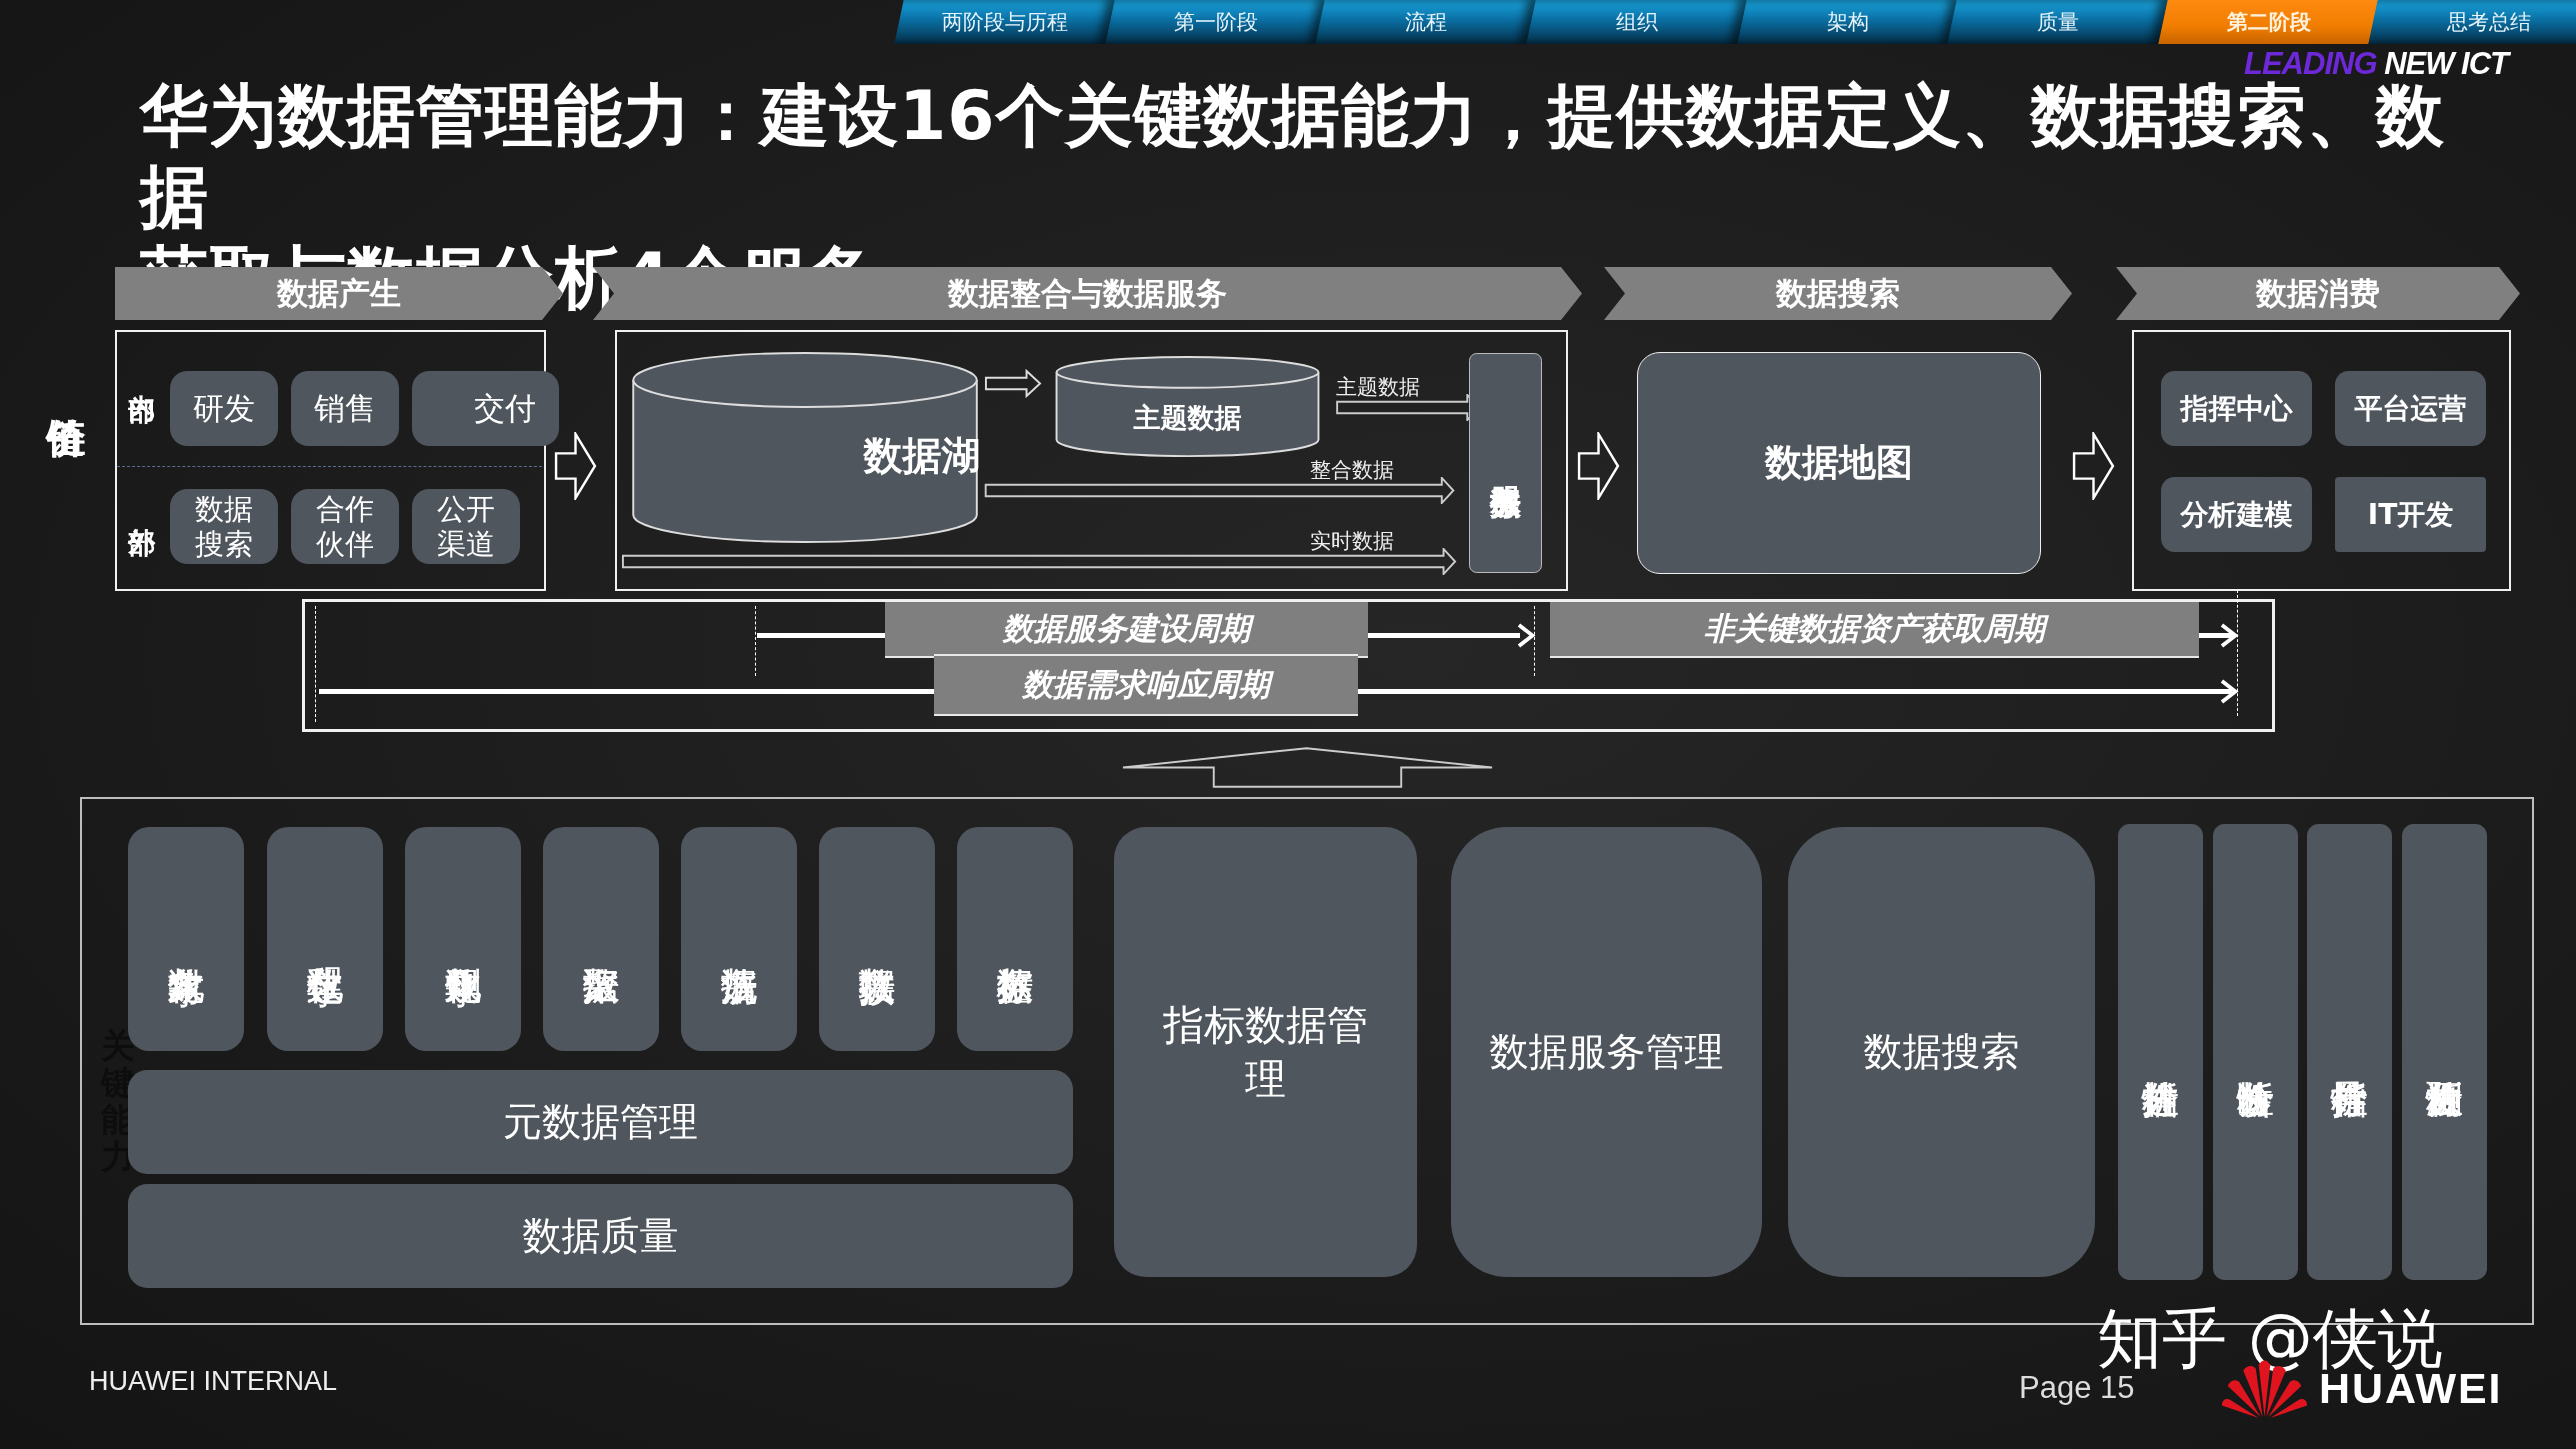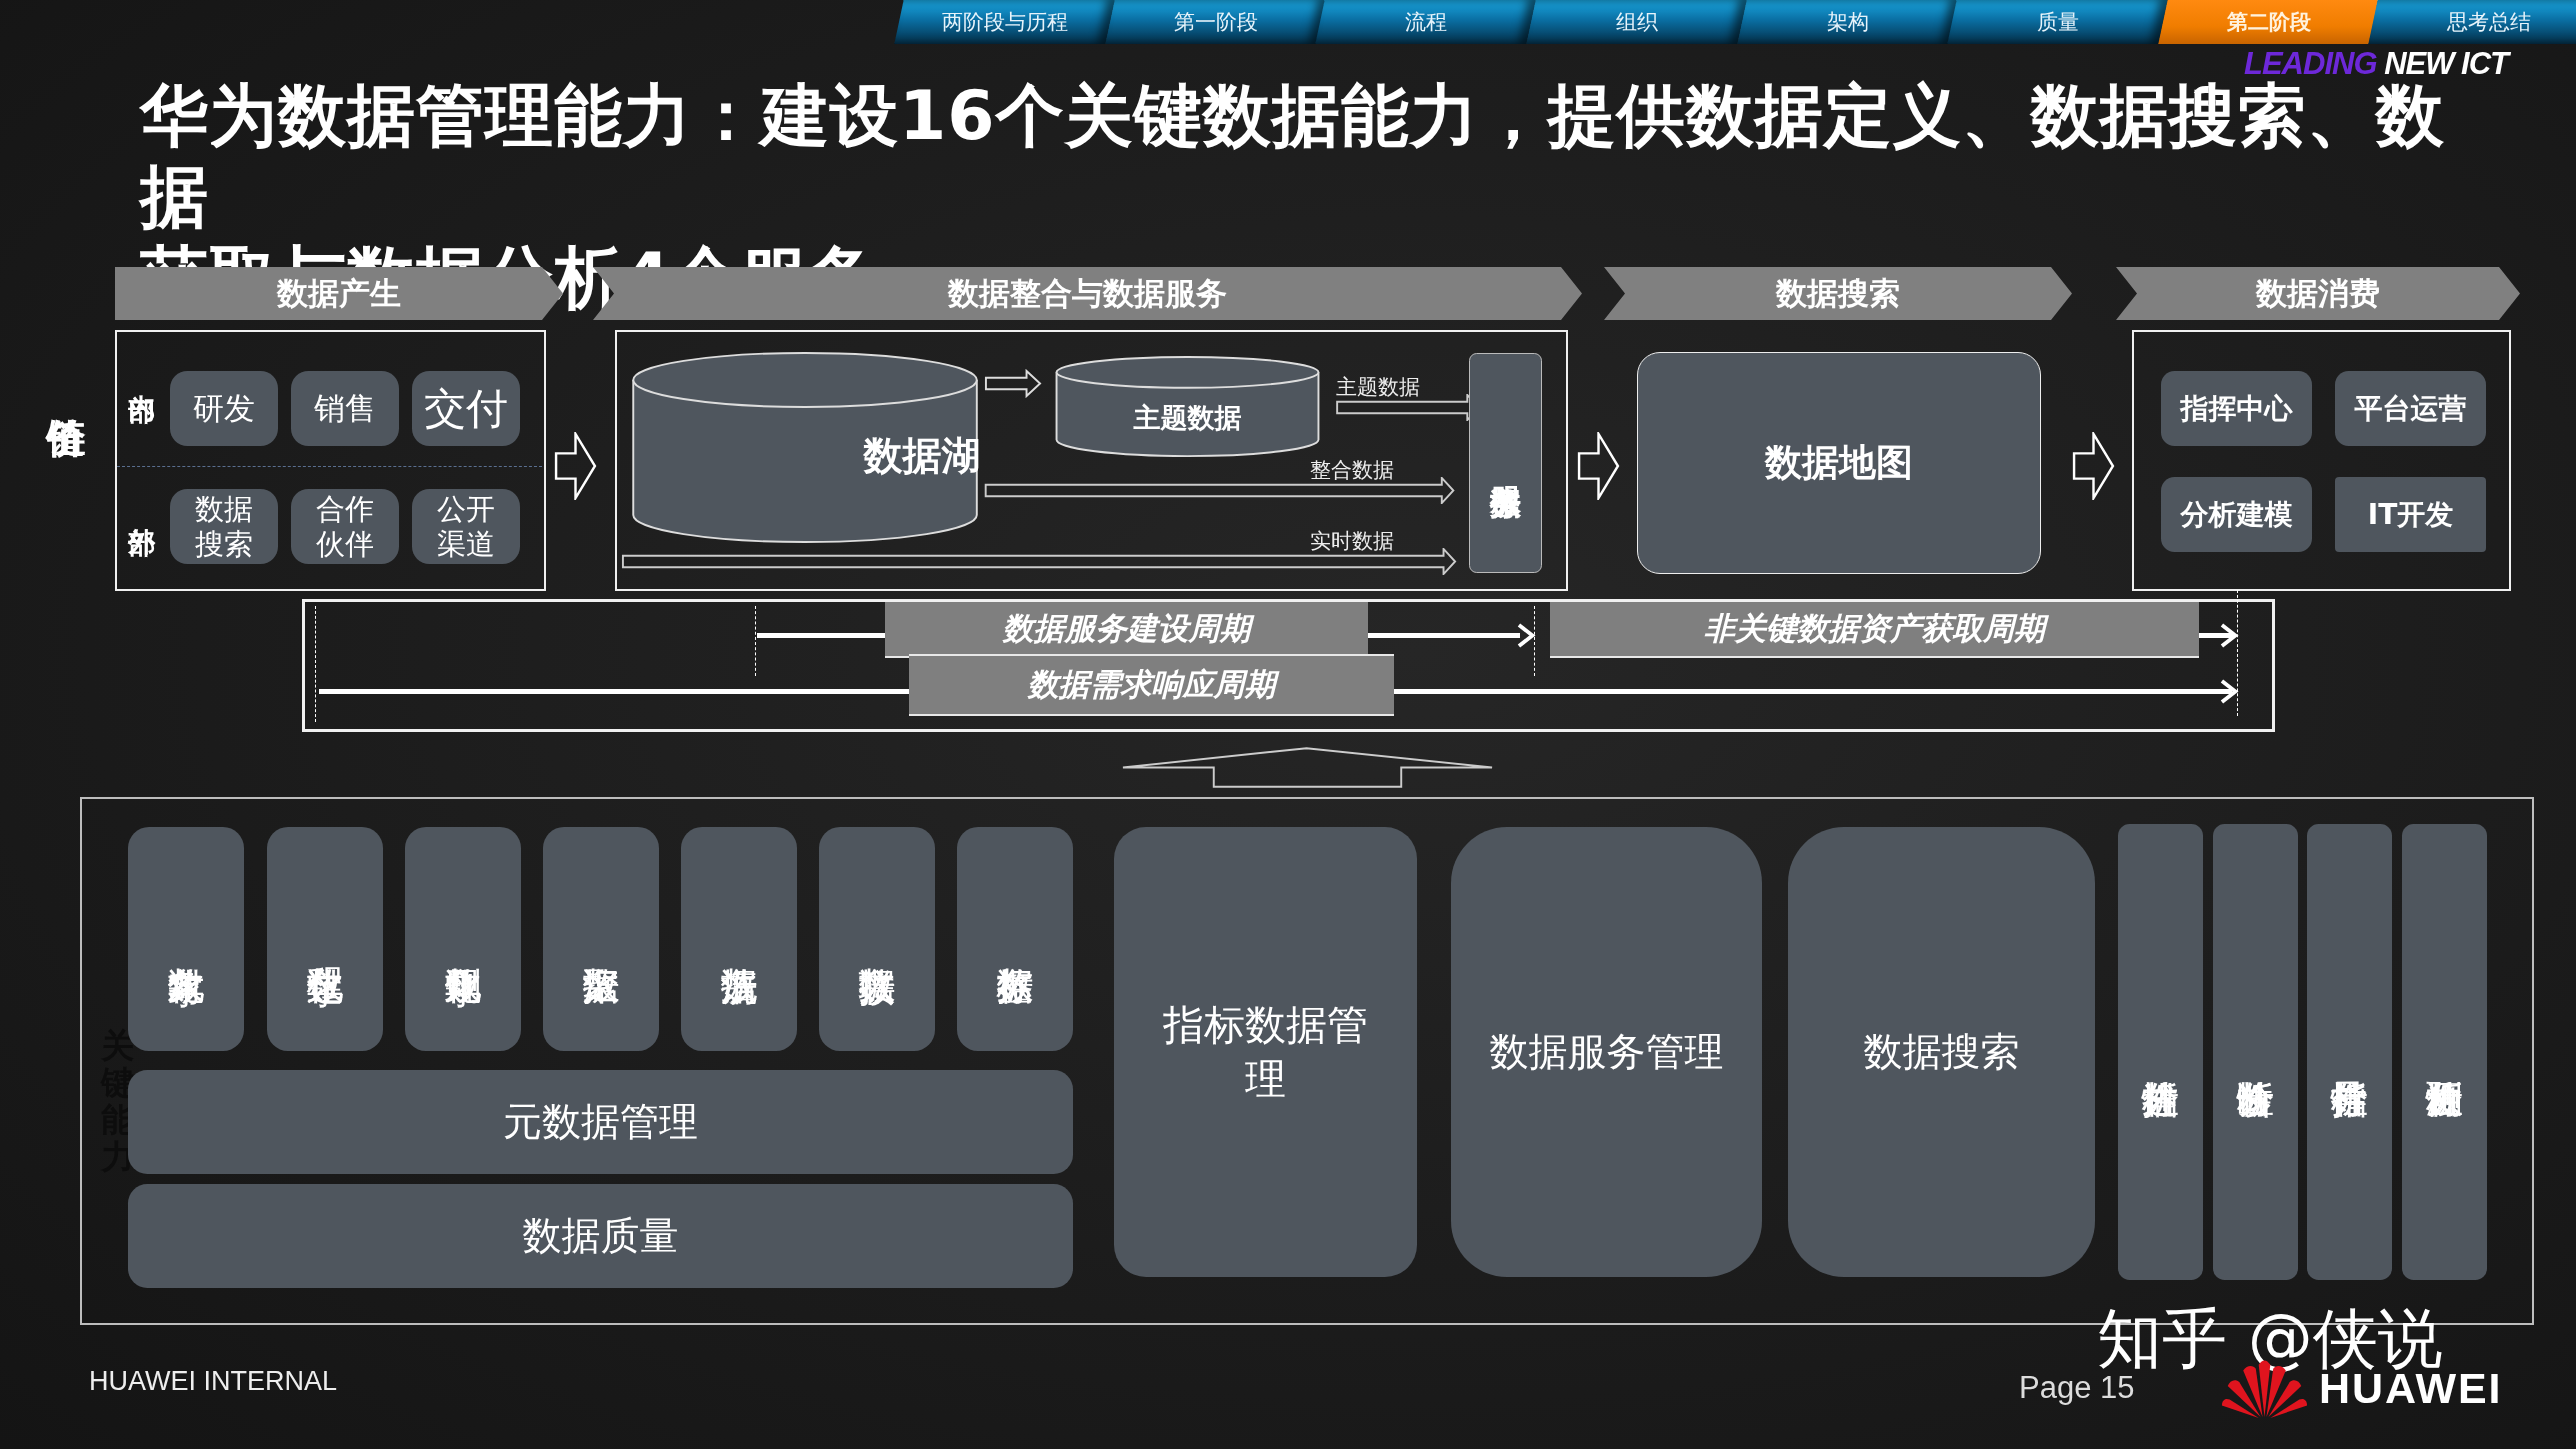--- a/index.html
+++ b/index.html
@@ -113,21 +113,21 @@
     <span>数据消费</span>
   </div>
 
 <div class="frame" style="left:115px; top:330px; width:431px; height:261px;">
   <div class="vlabel" style="left:9.7px; top:41px; font-size:27px; line-height:31px;">内部</div>
   <div class="vlabel" style="left:9.7px; top:174px; font-size:27px; line-height:31px;">外部</div>
   <div class="abs" style="left:0; top:134px; width:425px; border-top:1.9px dashed #5a6f90;"></div>
 
   <div class="pill" style="left:53px; top:39px; width:108px; height:75px; font-size:31px;">研发</div>
   <div class="pill" style="left:174px; top:39px; width:108px; height:75px; font-size:31px;">销售</div>
-  <div class="pill" style="left:295px; top:39px; width:108px; height:75px; font-size:42px;">交付</div>
+  <div class="pill" style="left:295px; top:39px; width:108px; height:75px; font-size:31px;padding-left:39px;">交付</div>
 
   <div class="pill" style="left:53px; top:157px; width:108px; height:75px; font-size:29px; line-height:35px; padding:0 21px; box-sizing:border-box;">数据搜索</div>
   <div class="pill" style="left:174px; top:157px; width:108px; height:75px; font-size:29px; line-height:35px; padding:0 21px; box-sizing:border-box;">合作伙伴</div>
   <div class="pill" style="left:295px; top:157px; width:108px; height:75px; font-size:29px; line-height:35px; padding:0 21px; box-sizing:border-box;">公开渠道</div>
 </div>
 
 <svg class="hollow-arrow" style="left:554px; top:432px;" width="43" height="68" viewBox="0 0 44 70">
   <polygon points="2,22 22,22 22,2 42,35 22,68 22,48 2,48" fill="none" stroke="#fff" stroke-width="2.5"></polygon>
 </svg>
 <svg class="hollow-arrow" style="left:1577px; top:432px;" width="43" height="68" viewBox="0 0 44 70">
@@ -201,21 +201,21 @@
   <svg class="abs" style="left:1915px; top:21px;" width="19.3" height="25" viewBox="0 0 20 26">
       <polyline points="2,2 16,13 2,24" fill="none" stroke="#fff" stroke-width="4"></polyline>
     </svg>
   <div class="abs" style="left:13.5px; top:87px; width:1913px; height:4.8px; background:#fff;"></div>
   <svg class="abs" style="left:1915px; top:77px;" width="19.3" height="25" viewBox="0 0 20 26">
       <polyline points="2,2 16,13 2,24" fill="none" stroke="#fff" stroke-width="4"></polyline>
     </svg>
 
   <div class="cycle-box" style="left:567px; top:0px; width:483px; height:54px;margin-left:13px;">数据服务建设周期</div>
   <div class="cycle-box" style="left:1245px; top:0px; width:649px; height:54px;">非关键数据资产获取周期</div>
-  <div class="cycle-box" style="left:604px; top:52px; width:485px; height:58px; border-top:2.9px solid #e8e8e8;font-family:Liberation Mono, monospace;">数据需求响应周期</div>
+  <div class="cycle-box" style="left:629px; top:52px; width:424px; height:58px; border-top:2.9px solid #e8e8e8;font-family:Liberation Mono, monospace;">数据需求响应周期</div>
 </div>
 
 <svg class="abs" style="left:1121px; top:746px;" width="373" height="43" viewBox="0 0 386 44">
   <polygon points="2,22 192,2 384,22 290,22 290,42 96,42 96,22" fill="none" stroke="#ccc" stroke-width="2"></polygon>
 </svg>
 
 <div class="frame" style="left:80px; top:797px; width:2454px; height:528px; border-width:2.9px; border-color:#bdbdbd;">
   <div class="abs" style="left:19.3px; top:228px; font-size:33px; font-weight:bold; color:#0d0d0d; width:39px; line-height:37px;">关键能力</div>
 
   <div class="vpill" style="left:46px; top:28px; width:116px; height:224px; align-items:center;">

